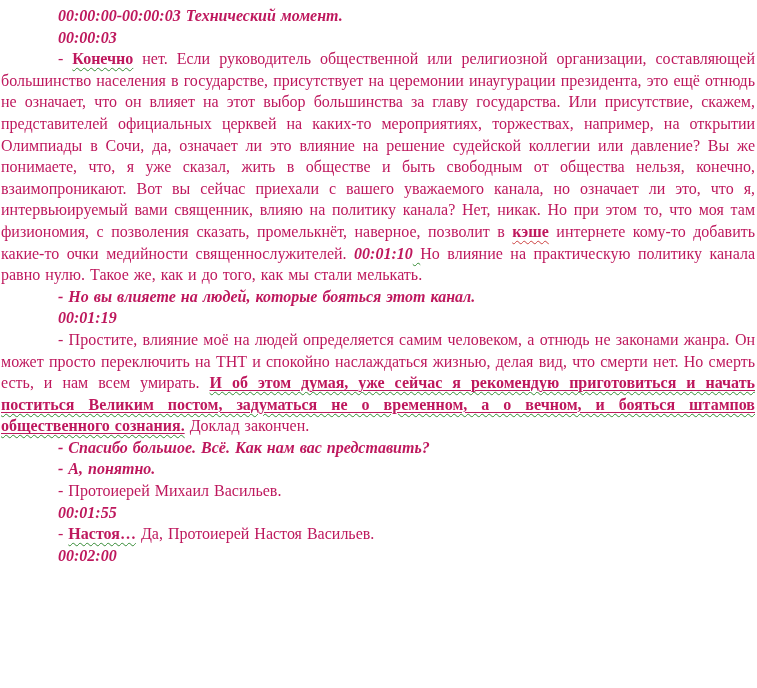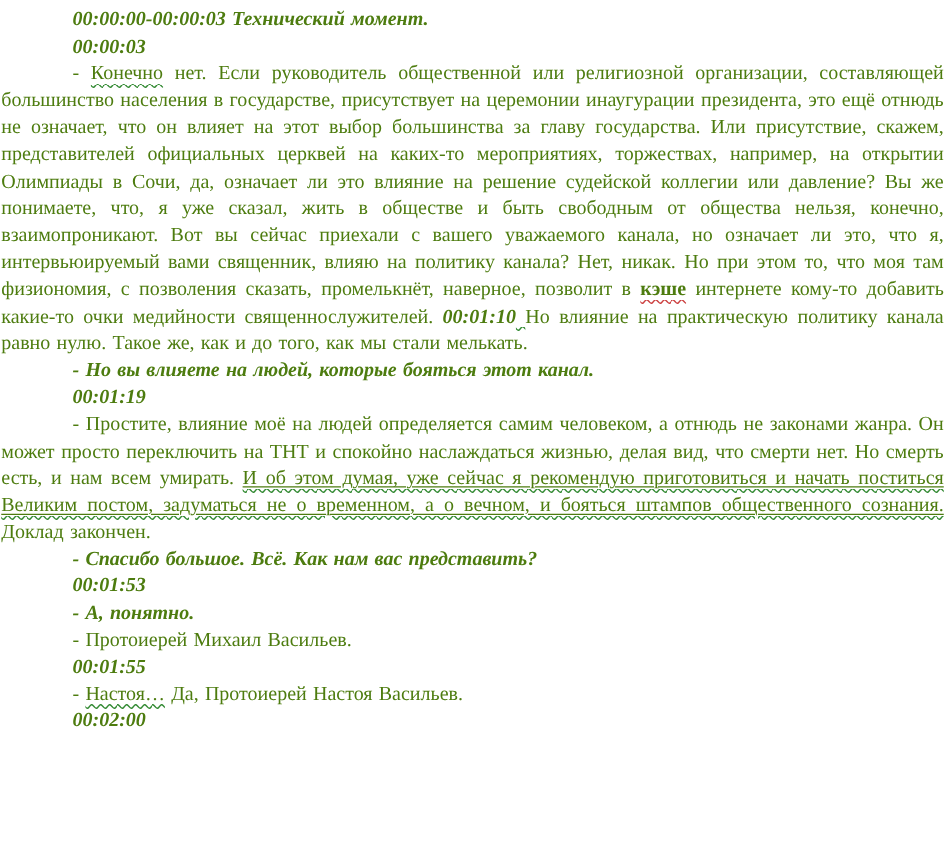--- a/index.html
+++ b/index.html
@@ -10,21 +10,21 @@
     background: #ffffff;
     overflow: hidden;
   }
   .doc-page {
     box-sizing: border-box;
     width: 757px;
     height: 492px;
     padding: 5px 2px 0 1px;
     font-family: "Liberation Serif", "DejaVu Serif", serif;
     font-size: 16px;
-    color: #4d7c0f;
+    color: #be185d;
     cursor: text;
   }
   p.para {
     margin: 0;
     text-align: justify;
     text-indent: 57px;
     line-height: 21.6px;
     word-spacing: 1px;
   }
   .bi {
@@ -36,20 +36,21 @@
     text-decoration-style: solid;
     text-decoration-thickness: 1px;
     text-underline-offset: 2px;
   }
   .sq-green {
     text-decoration-line: underline;
     text-decoration-style: wavy;
     text-decoration-color: #338a33;
     text-decoration-thickness: 1px;
     text-underline-offset: 3px;
+    font-weight: bold;
   }
   .sq-red {
     text-decoration-line: underline;
     text-decoration-style: wavy;
     text-decoration-color: #cc4040;
     text-decoration-thickness: 1px;
     text-underline-offset: 3px;
     font-weight: bold;
   }
 </style>
@@ -57,19 +58,18 @@
 <body>
 
 <div class="doc-page">
     <p class="para"><span class="bi">00:00:00-00:00:03 Технический момент.</span></p>
     <p class="para"><span class="bi">00:00:03</span></p>
     <p class="para"><span>- </span><span class="sq-green">Конечно</span><span> нет. Если руководитель общественной или религиозной организации, составляющей большинство населения в государстве, присутствует на церемонии инаугурации президента, это ещё отнюдь не означает, что он влияет на этот выбор большинства за главу государства. Или присутствие, скажем, представителей официальных церквей на каких-то мероприятиях, торжествах, например, на открытии Олимпиады в Сочи, да, означает ли это влияние на решение судейской коллегии или давление? Вы же понимаете, что, я уже сказал, жить в обществе и быть свободным от общества нельзя, конечно, взаимопроникают. Вот вы сейчас приехали с вашего уважаемого канала, но означает ли это, что я, интервьюируемый вами священник, влияю на политику канала? Нет, никак. Но при этом то, что моя там физиономия, с позволения сказать, промелькнёт, наверное, позволит в </span><span class="sq-red">кэше</span><span> интернете кому-то добавить какие-то очки медийности священнослужителей. </span><span class="bi">00:01:10</span><span class="sq-green"> </span><span>Но влияние на практическую политику канала равно нулю. Такое же, как и до того, как мы стали мелькать.</span></p>
     <p class="para"><span class="bi">- Но вы влияете на людей, которые бояться этот канал.</span></p>
     <p class="para"><span class="bi">00:01:19</span></p>
     <p class="para"><span>- Простите, влияние моё на людей определяется самим человеком, а отнюдь не законами жанра. Он может просто переключить на ТНТ и спокойно наслаждаться жизнью, делая вид, что смерти нет. Но смерть есть, и нам всем умирать. </span><span class="u"><span class="sq-green">И об этом думая, уже сейчас я рекомендую приготовиться и начать поститься Великим постом, задуматься не о временном, а о вечном, и бояться штампов общественного сознания.</span></span><span> Доклад закончен.</span></p>
     <p class="para"><span class="bi">- Спасибо большое. Всё. Как нам вас представить?</span></p>
-    <p class="para"><span class="bi">00:01:53</span></p>
     <p class="para"><span class="bi">- А, понятно.</span></p>
     <p class="para"><span>- Протоиерей Михаил Васильев.</span></p>
     <p class="para"><span class="bi">00:01:55</span></p>
     <p class="para"><span>- </span><span class="sq-green">Настоя…</span><span> Да, Протоиерей Настоя Васильев.</span></p>
     <p class="para"><span class="bi">00:02:00</span></p>
   </div>
 
 </body></html>

